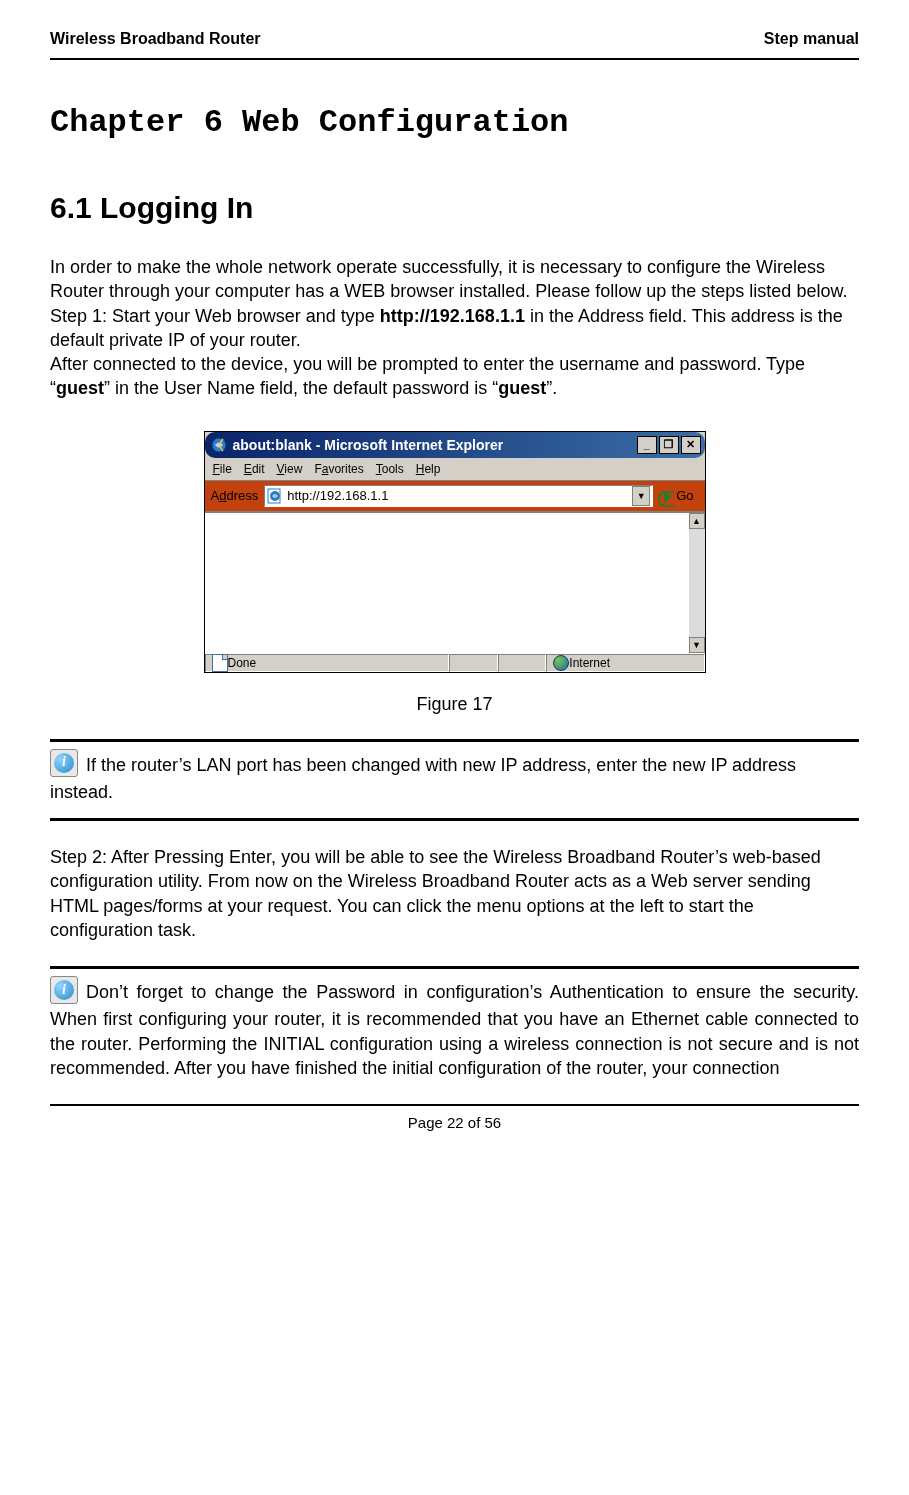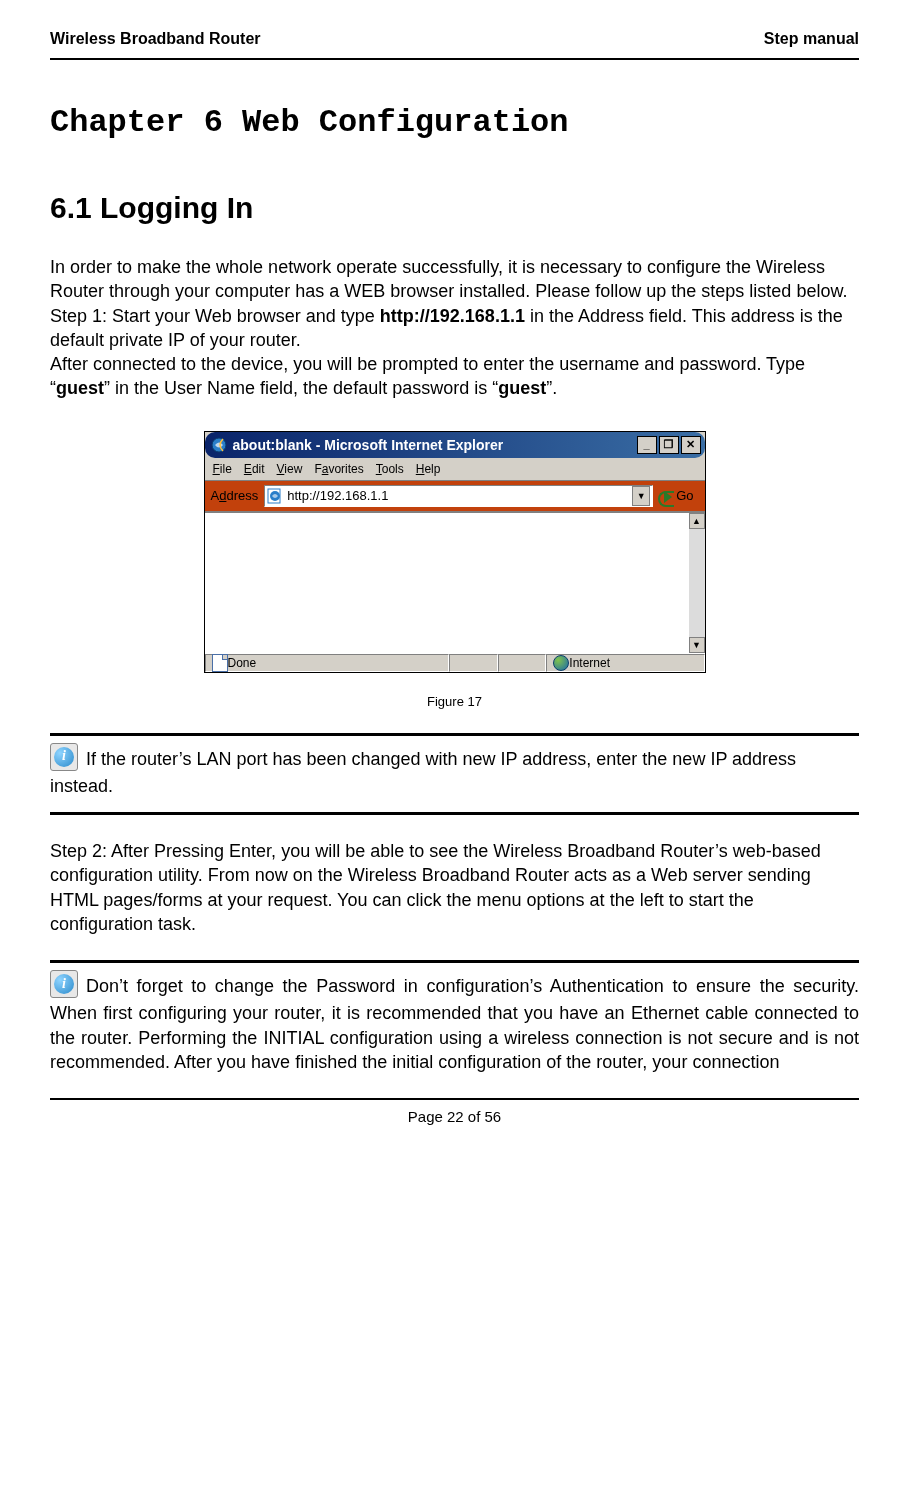--- a/index.html
+++ b/index.html
@@ -155,21 +155,21 @@
     display:flex;align-items:center;
     font-size:12px;
     box-sizing:border-box;
   }
   .ie-status-done   { flex: 4; }
   .ie-status-empty  { flex: 0.6; }
   .ie-status-empty2 { flex: 0.6; }
   .ie-status-zone   { flex: 2.5; }
   .figure-caption {
     text-align:center;
-    font-size:13px;
+    font-size:18px;
     margin-top:18px;
   }
   .rule {
     border:none;
     height:3px;
     background:#000;
     margin:24px 0 10px 0;
   }
   .rule.bottom { margin:14px 0 24px 0;}
   .info-row {

